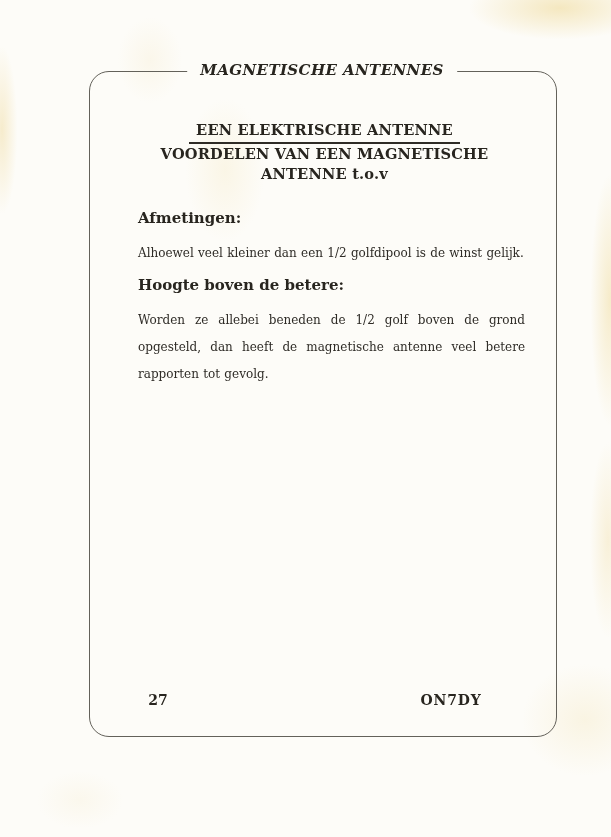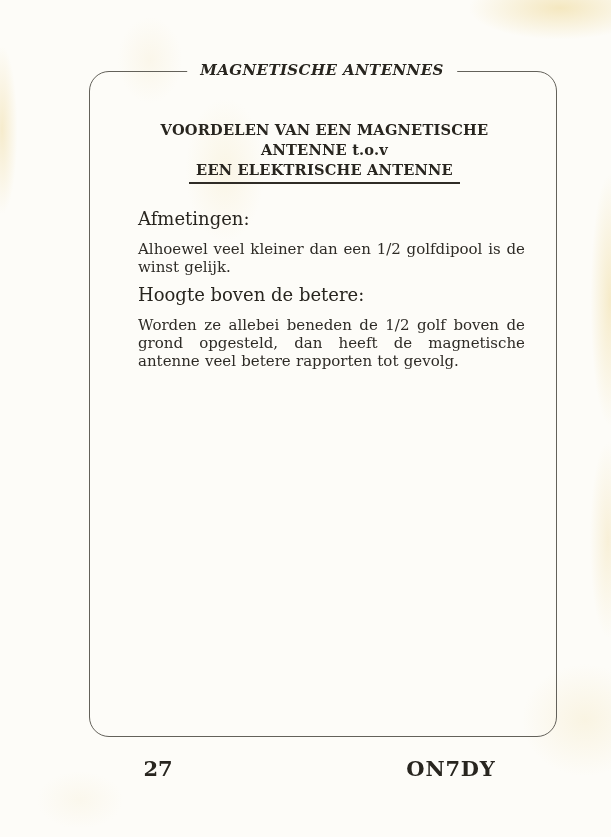--- a/index.html
+++ b/index.html
@@ -56,63 +56,63 @@
     color: #28251f;
     margin-bottom: 25px;
     margin-left: -14px;
   }
   .doc-title .underlined {
     display: inline-block;
     border-bottom: 2.2px solid #2f2c26;
     padding: 0 7px 2px 7px;
   }
   .section h3 {
-    font-size: 18px;
+    font-size: 15px;
     line-height: 19px;
     margin: 9px 0 12px 0;
-    font-weight: normal;
+    font-weight: bold;
     color: #28251f;
   }
   .section p {
-    font-size: 15px;
-    line-height: 18px;
+    font-size: 12px;
+    line-height: 27px;
     margin: 0 0 9px 0;
     text-align: justify;
     word-spacing: 0.5px;
   }
   .footer-label {
     position: absolute;
-    top: 769px;
+    top: 700px;
     transform: translate(-50%, -52%);
     background: #fdfcf8;
     padding: 0 11px;
     font-weight: bold;
-    font-size: 21px;
+    font-size: 14px;
     white-space: nowrap;
     color: #28251f;
   }
   .footer-page { left: 158px; }
   .footer-callsign { left: 451px; letter-spacing: 0.8px; }
 </style>
 </head>
 <body>
 
 <div class="page">
 
   <div class="frame"></div>
 
   <div class="header-tab">MAGNETISCHE ANTENNES</div>
 
   <div class="content">
 
     <div class="doc-title">
-      <div>VOORDELEN VAN EEN MAGNETISCHE ANTENNE t.o.v</div>
       <div>
         <span class="underlined">EEN ELEKTRISCHE ANTENNE</span>
       </div>
+      <div>VOORDELEN VAN EEN MAGNETISCHE ANTENNE t.o.v</div>
     </div>
 
     <div class="section">
       <h3>Afmetingen:</h3>
       <p>Alhoewel veel kleiner dan een 1/2 golfdipool is de winst gelijk.</p>
     </div>
 
     <div class="section">
       <h3>Hoogte boven de betere:</h3>
       <p>Worden ze allebei beneden de 1/2 golf boven de grond opgesteld, dan heeft de magnetische antenne veel betere rapporten tot gevolg.</p>

